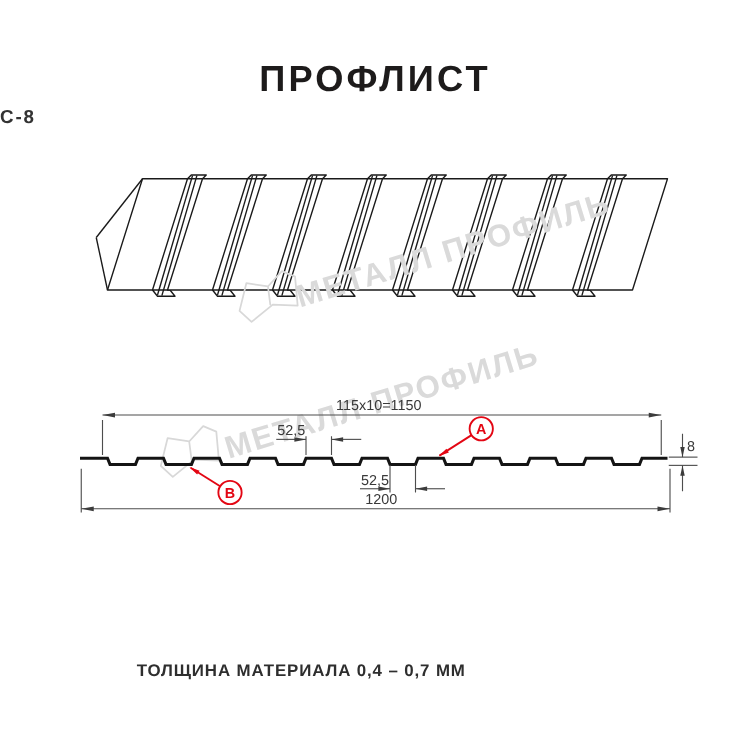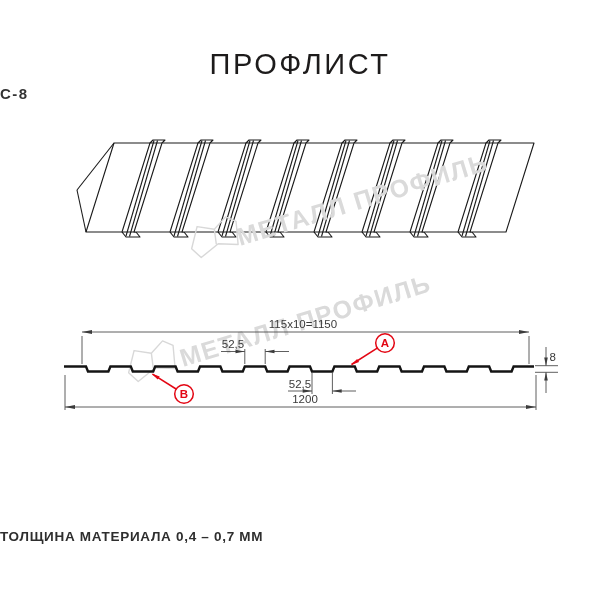--- a/index.html
+++ b/index.html
@@ -1,22 +1,22 @@
 <!DOCTYPE html>
 <html><head>
 <meta charset="utf-8">
 <style>
   html,body{margin:0;padding:0;background:#ffffff;}
   .page{position:relative;width:600px;height:600px;background:#fff;overflow:hidden;
         font-family:"Liberation Sans", sans-serif;}
   .title{position:absolute;top:48px;left:0;width:600px;text-align:center;
-         font-size:29px;font-weight:400;letter-spacing:2.5px;color:#1d1b1b;}
+         font-size:29px;font-weight:700;letter-spacing:2.5px;color:#1d1b1b;}
   .subtitle{position:absolute;top:85px;left:0;width:600px;text-align:left;
          font-size:15px;font-weight:700;letter-spacing:1.5px;color:#333;}
-  .footer{position:absolute;top:529px;left:0;width:482px;
+  .footer{position:absolute;top:529px;left:0;width:482px;text-align:center;
          font-size:13.5px;font-weight:600;letter-spacing:0.7px;color:#2e2e2e;}
   svg{position:absolute;left:0;top:0;}
   .lineart{stroke:#1a1a1a;stroke-width:1.1;fill:#ffffff;stroke-linejoin:round;}
   .thinline{stroke:#1a1a1a;stroke-width:1.1;fill:none;}
   .profile{stroke:#141414;stroke-width:2.4;fill:none;}
   .dimline{stroke:#4d4d4d;stroke-width:0.9;fill:none;}
   .dimarrow{fill:#3c3c3c;stroke:none;}
   .dimtext{font-family:"Liberation Sans", sans-serif;font-size:11.5px;fill:#3a3a3a;}
   .mid{text-anchor:middle;}
   .red{stroke:#e30613;fill:none;stroke-width:1.5;}

